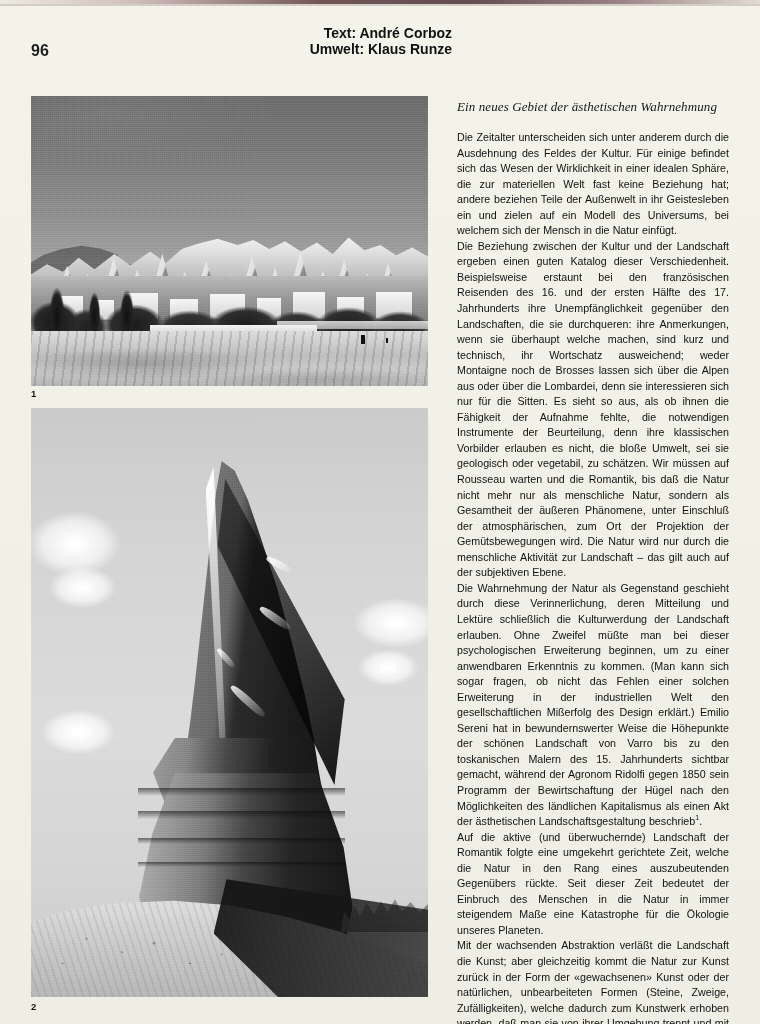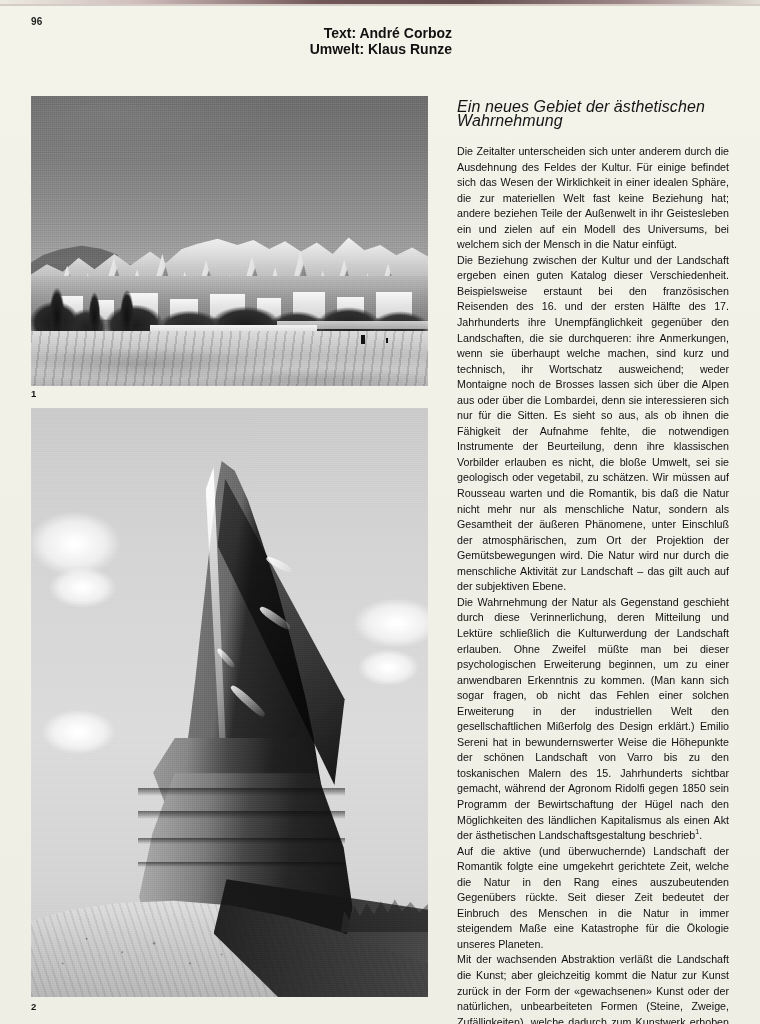--- a/index.html
+++ b/index.html
@@ -35,22 +35,22 @@
   .scan-edge-top2 {
     position: absolute;
     left: 0; top: 4px;
     width: 760px; height: 2px;
     background: rgba(120,90,92,.25);
   }
 
   
   .folio {
     position: absolute;
-    left: 31px; top: 16px;
-    font-size: 10px;
+    left: 31px; top: 42px;
+    font-size: 16px;
     font-weight: 700;
     letter-spacing: .2px;
     color: #1d1d1d;
   }
   .credits {
     position: absolute;
     left: 258px; top: 26px;
     width: 194px;
     text-align: right;
     font-size: 14px;
@@ -265,25 +265,26 @@
   }
 
   
   .col {
     position: absolute;
     left: 457px; top: 100px;
     width: 272px;
   }
   .subhead {
     font-style: italic;
-    font-size: 16px;
+    font-size: 13px;
     line-height: 14px;
     margin: 0 0 16px 0;
     letter-spacing: .1px;
     color: #151515;
+    font-family: Liberation Serif, serif;
   }
   .col p {
     margin: 0;
     font-size: 10.7px;
     line-height: 15.55px;
     text-align: justify;
     text-justify: inter-word;
     letter-spacing: 0px;
     color: #111;
     word-spacing: .2px;

